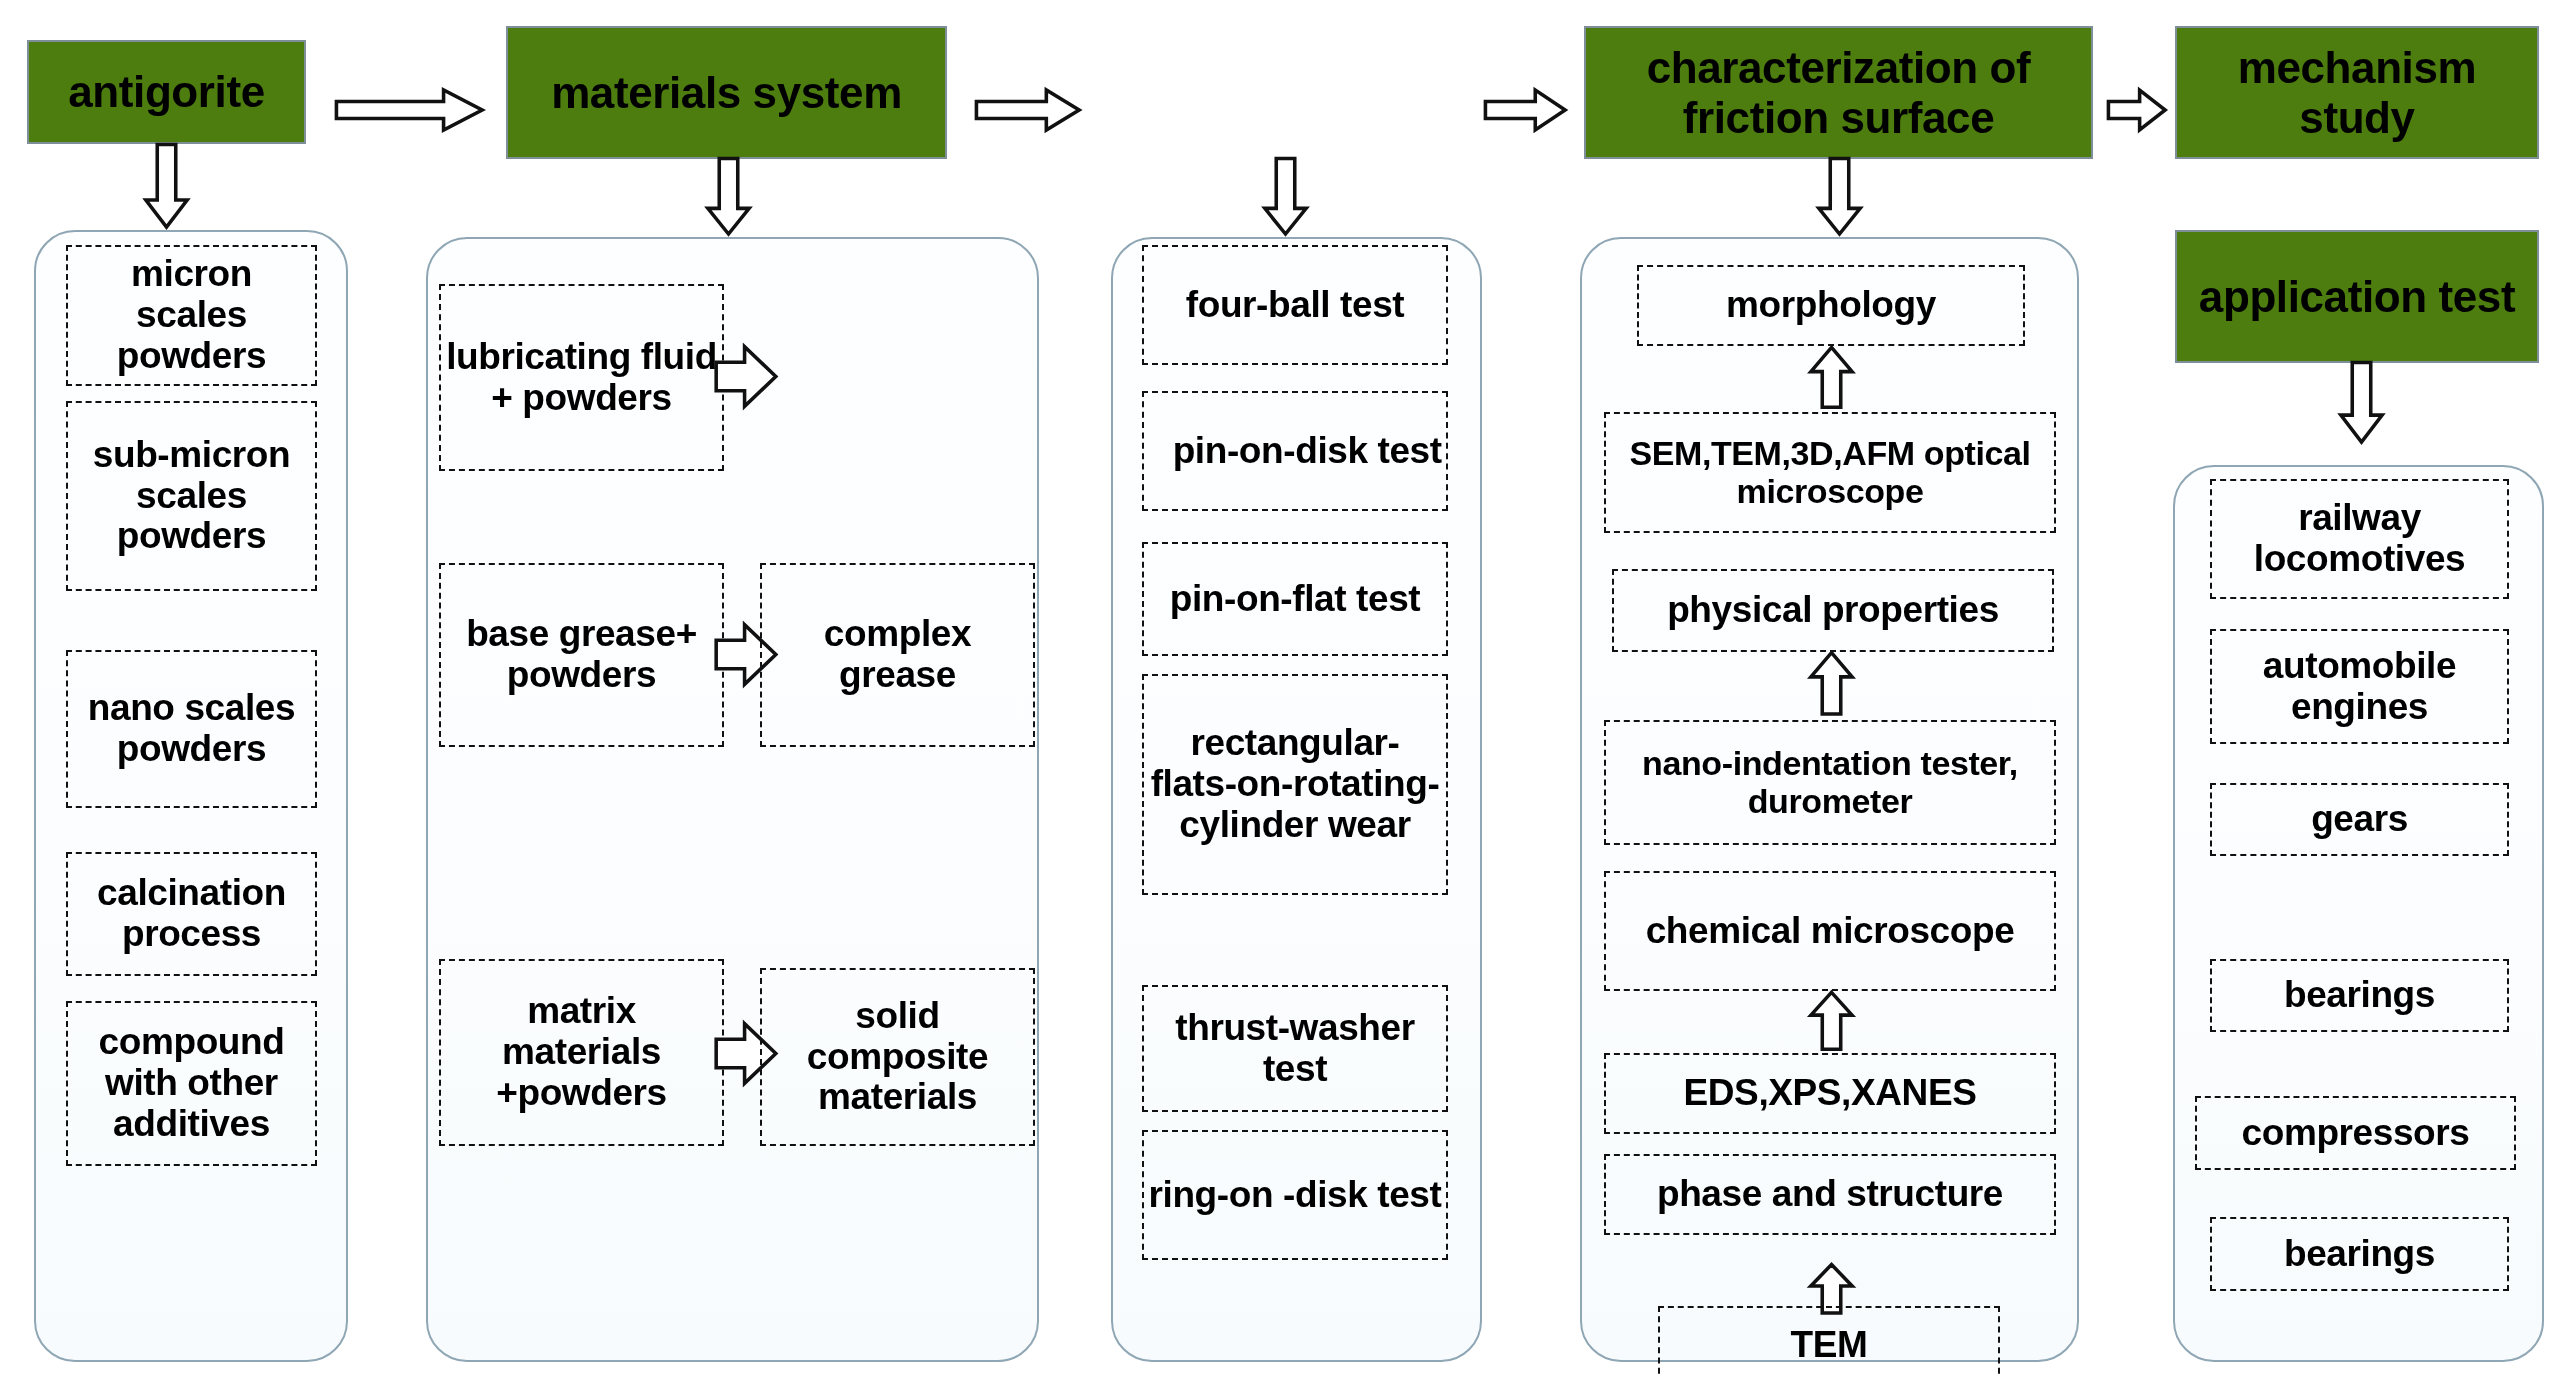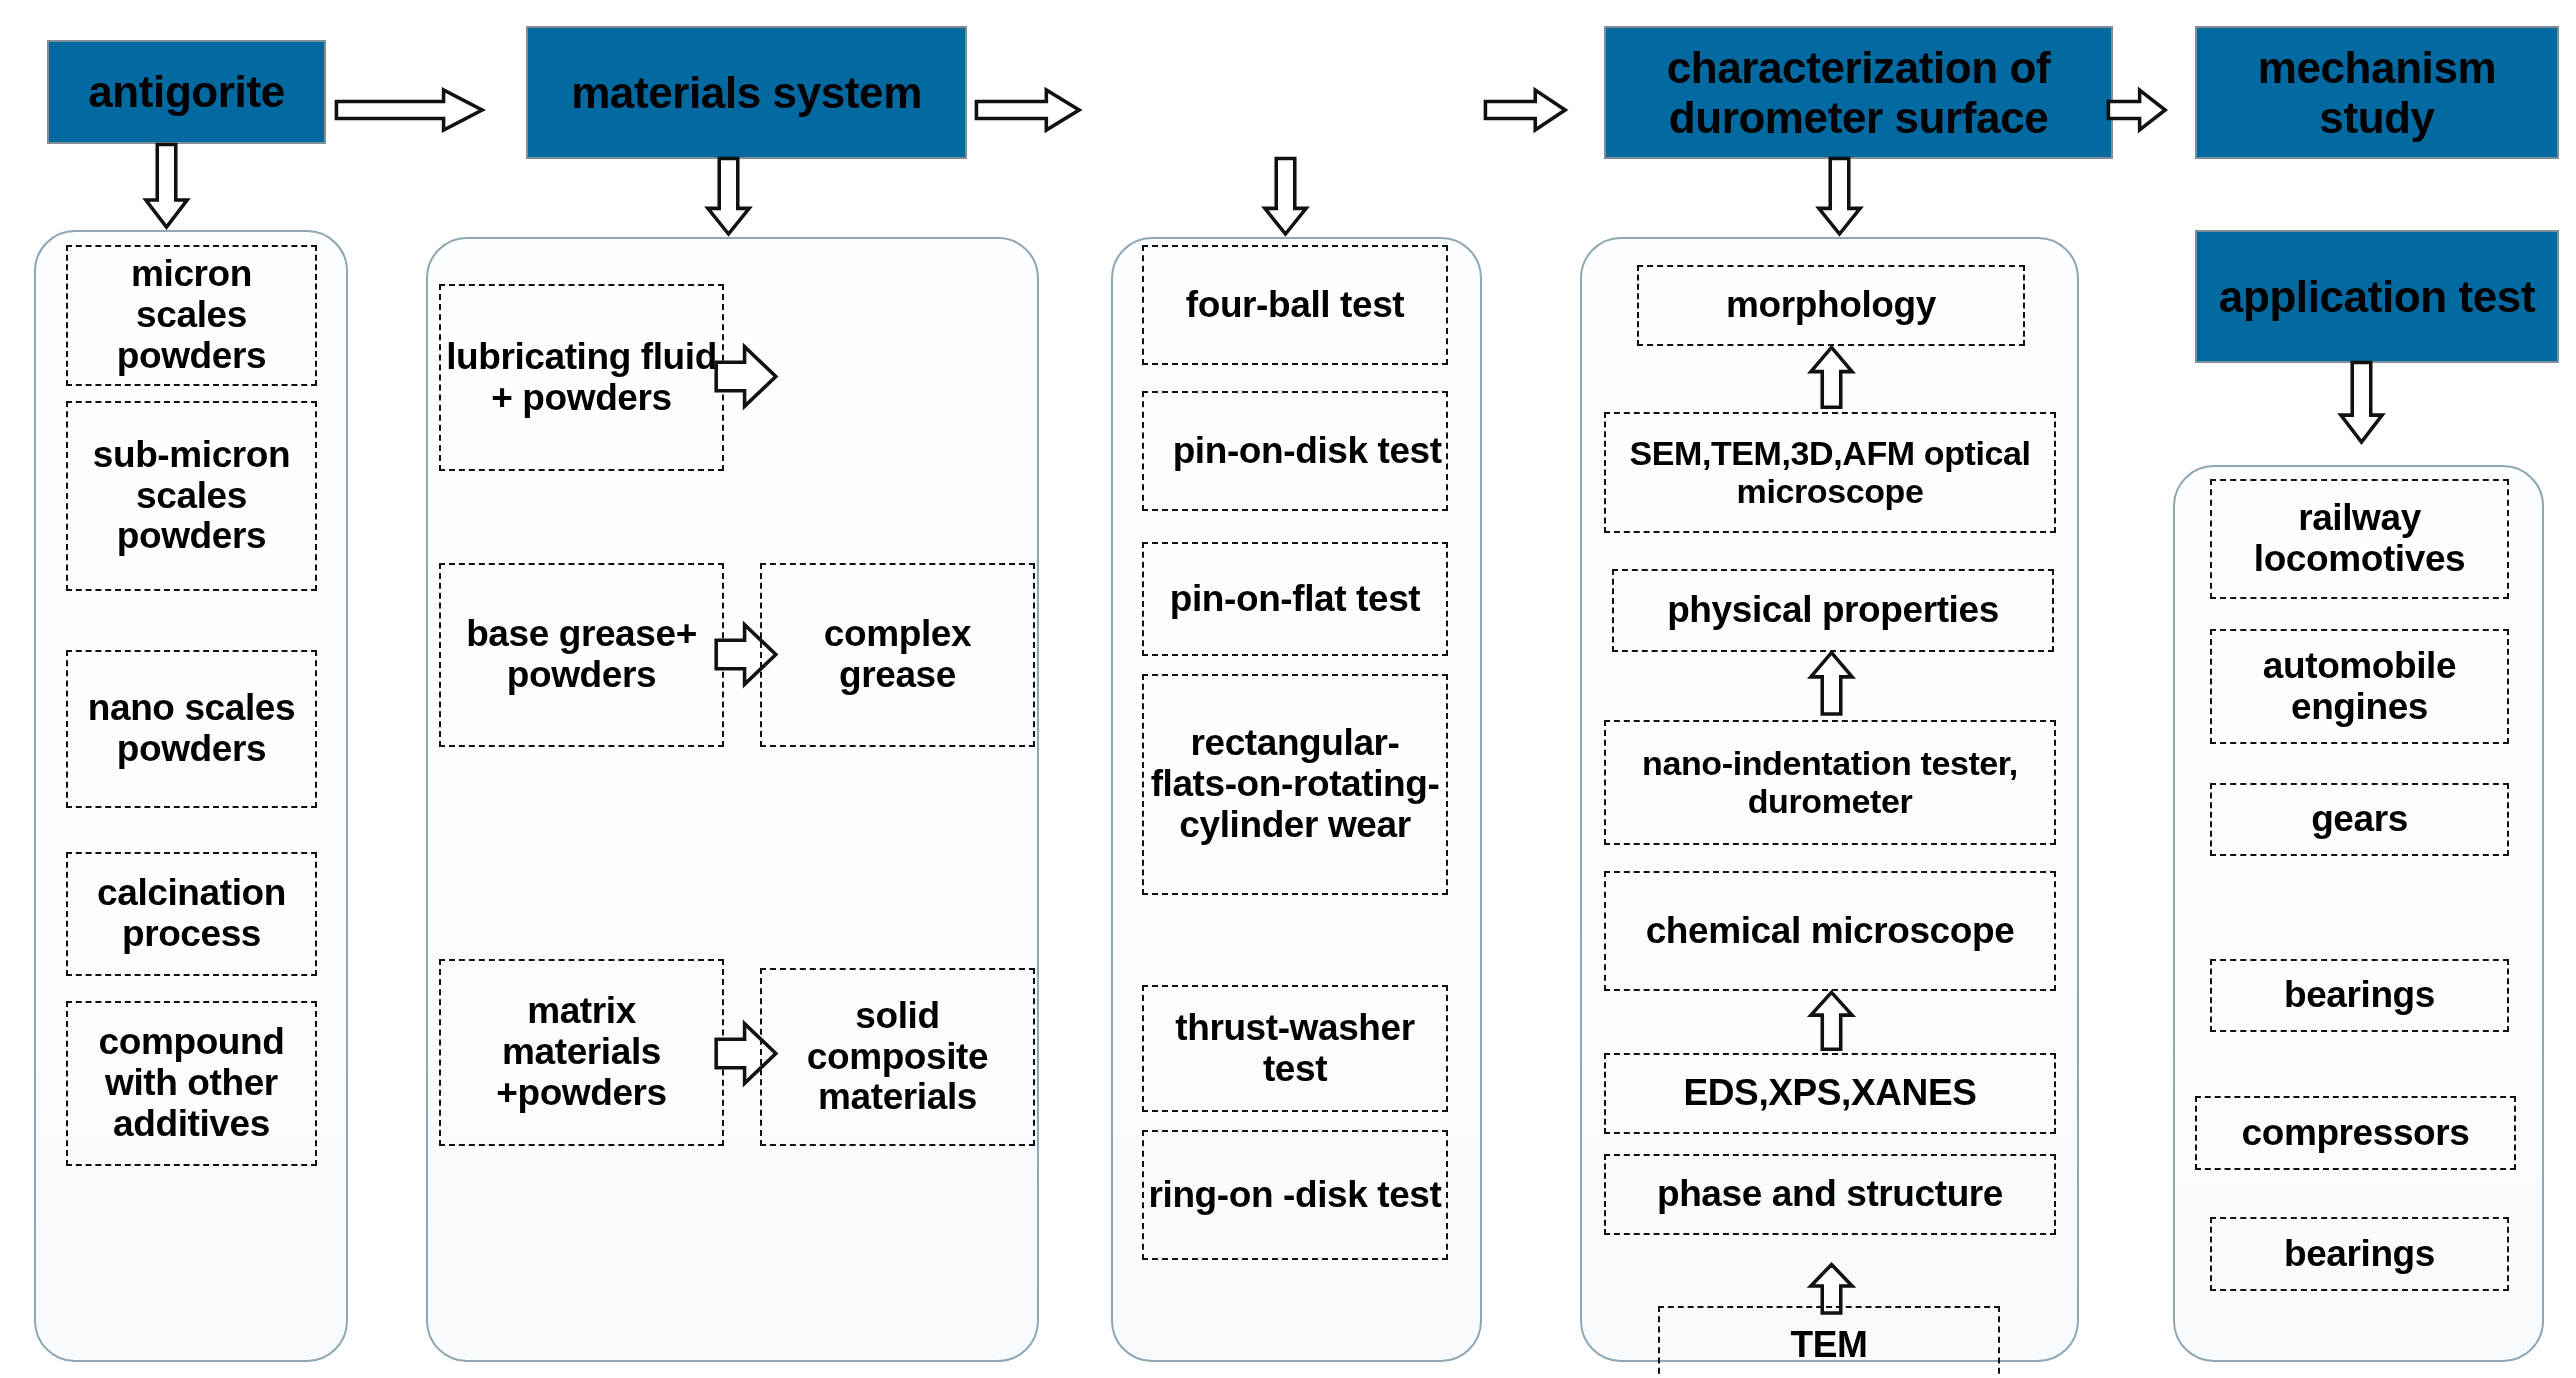--- a/index.html
+++ b/index.html
@@ -7,29 +7,28 @@
     font-family:"Liberation Sans", sans-serif;
     width:2576px;height:1379px;position:relative;overflow:hidden;
     -webkit-font-smoothing:antialiased;
   }
   .stage{position:absolute;left:0;top:0;width:2576px;height:1379px;}
 
   
   .hdr{
     position:absolute;
     border:2.1px solid #7e8f99;
-    background:#0369a1;
+    background:#4d7c0f;
     box-sizing:border-box;
     display:flex;align-items:center;justify-content:center;
     text-align:center;
     font-weight:bold;
     color:#000;
     line-height:1.12;
     letter-spacing:-0.4px;
-    margin-left:20px;
   }
   .hdr span{display:block;width:100%;}
 
   
   .panel{
     position:absolute;
     border:2.1px solid #8fa6b4;
     border-radius:41px;
     background:linear-gradient(180deg,#fdfeff 0%,#fbfdfe 60%,#f7fbfd 100%);
     box-sizing:border-box;
@@ -67,21 +66,21 @@
   <div class="hdr fs-hdr" style="left:27px;top:40px;width:279px;height:104px;">
     <span>antigorite</span>
   </div>
 
   <div class="hdr fs-hdr" style="left:506px;top:26px;width:441px;height:133px;">
     <span>materials system</span>
   </div>
 
 
   <div class="hdr fs-hdr" style="left:1584px;top:26px;width:509px;height:133px;">
-    <span>characterization of durometer surface</span>
+    <span>characterization of friction surface</span>
   </div>
 
   <div class="hdr fs-hdr" style="left:2175px;top:26px;width:364px;height:133px;">
     <span>mechanism study</span>
   </div>
 
   <div class="hdr fs-hdr" style="left:2175px;top:230px;width:364px;height:133px;">
     <span>application test</span>
   </div>
 

